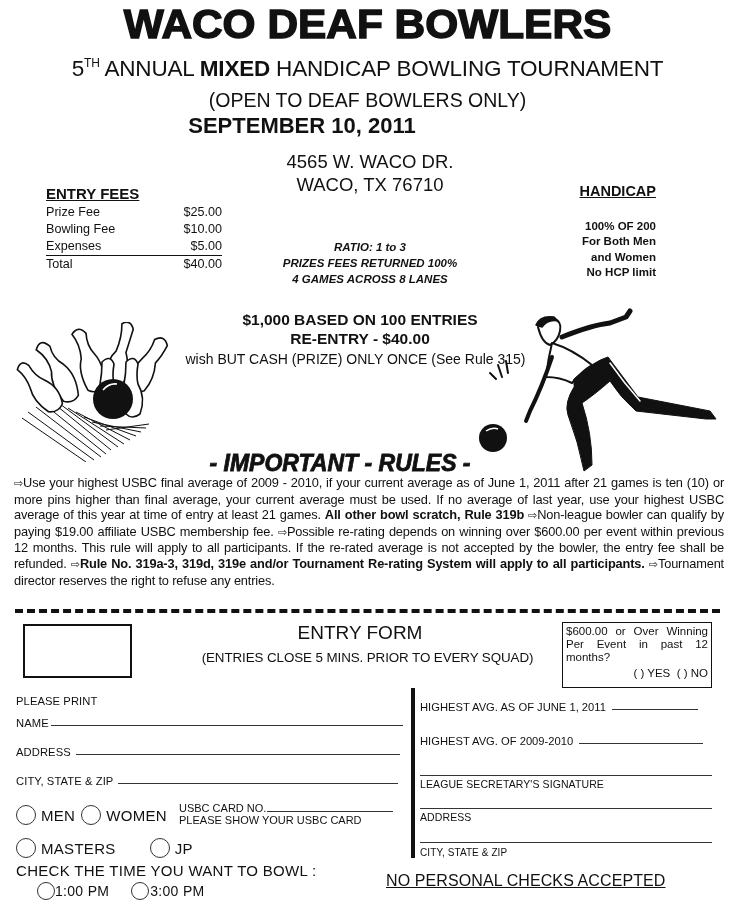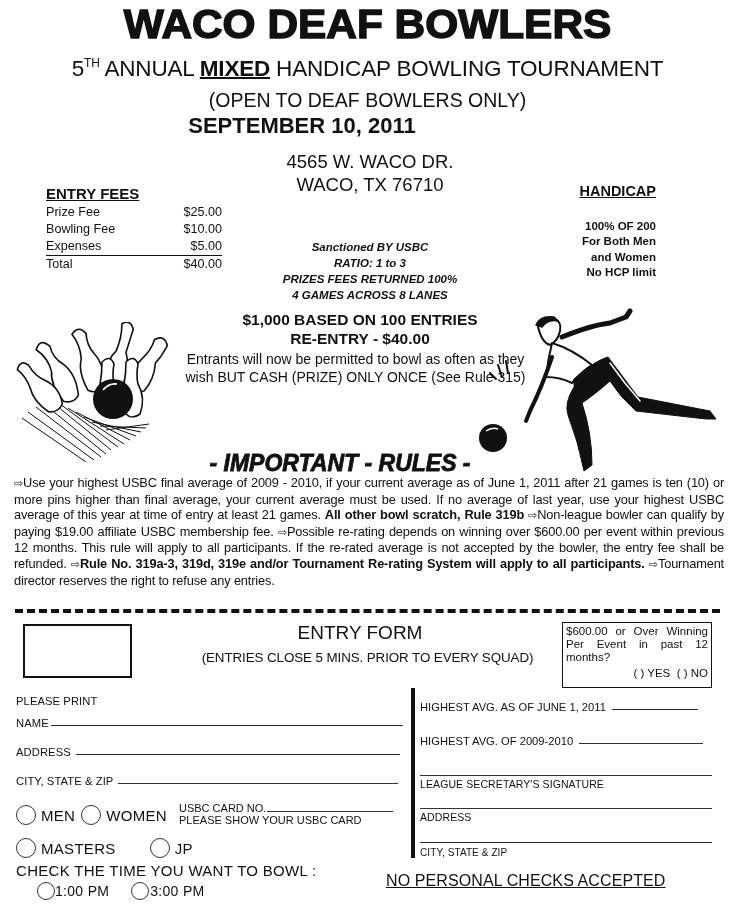--- a/index.html
+++ b/index.html
@@ -3,21 +3,21 @@
 <meta charset="utf-8">
 <style>
   * { box-sizing: border-box; margin: 0; padding: 0; }
   html, body { width: 735px; height: 907px; background: #ffffff; overflow: hidden; }
   body { position: relative; font-family: "Liberation Sans", sans-serif; color: #111; }
   .abs { position: absolute; }
 
   .title { left: 0; top: 2px; width: 735px; text-align: center; font-family: "Liberation Sans", sans-serif; font-weight: 900; font-size: 40px; letter-spacing: 0px; transform: scaleX(1.06); transform-origin: center; -webkit-text-stroke: 1.4px #111; }
   .subtitle { left: 0; top: 56px; width: 735px; text-align: center; font-size: 22.5px; letter-spacing: -0.2px; }
   .subtitle sup { font-size: 12px; vertical-align: 9px; }
-  .subtitle b { text-decoration: underline; text-decoration-thickness: 2px; }
+  .subtitle b { text-decoration-thickness: 2px; }
   .open { left: 0; top: 89px; width: 735px; text-align: center; font-size: 19.5px; }
   .date { left: 0; top: 113px; width: 604px; text-align: center; font-size: 22px; font-weight: bold; }
 
   .venue { left: 220px; top: 150px; width: 300px; text-align: center; font-size: 18.5px; line-height: 23px; }
 
   .fees { left: 46px; top: 185px; width: 176px; font-size: 12.6px; }
   .fees .h { font-weight: bold; font-size: 15px; text-decoration: underline; margin-bottom: 2px; }
   .fees .row { display: flex; justify-content: space-between; height: 17px; line-height: 17px; }
   .fees .row.total { border-top: 1.4px solid #111; }
 
@@ -99,21 +99,20 @@
       <span>Expenses</span>
       <span>$5.00</span>
     </div>
   <div class="row total">
       <span>Total</span>
       <span>$40.00</span>
     </div>
 </div>
 
 <div class="abs sanction">
-  <div>Sanctioned BY USBC</div>
   <div>RATIO: 1 to 3</div>
   <div>PRIZES FEES RETURNED 100%</div>
   <div>4 GAMES ACROSS 8 LANES</div>
 </div>
 
 <div class="abs handicap">
   <div class="h">HANDICAP</div>
   <div>100% OF 200</div>
   <div>For Both Men</div>
   <div>and Women</div>
@@ -134,21 +133,20 @@
     <path d="M96 40 q8 -8 12 2 q-2 12 0 20 q8 14 2 30 q-8 6 -14 0 q-6 -16 -2 -30 q2 -10 2 -22z"></path>
     <path d="M120 40 q8 -8 12 2 q-2 12 0 20 q8 14 2 30 q-8 6 -14 0 q-6 -16 -2 -30 q2 -10 2 -22z"></path>
   </g>
   <circle cx="107" cy="77" r="20" fill="#111"></circle>
   <path d="M97 68 q6 -7 14 -6" stroke="#fff" stroke-width="1.5" fill="none"></path>
 </svg>
 
 <div class="abs prize1">$1,000 BASED ON 100 ENTRIES</div>
 <div class="abs prize2">RE-ENTRY - $40.00</div>
 <div class="abs reentry-note">
-  <div>Entrants will now be permitted to bowl as often as they</div>
   <div>wish BUT CASH (PRIZE) ONLY ONCE (See Rule 315)</div>
 </div>
 
 <svg class="abs bowler" viewBox="0 0 260 175">
   <g stroke="#111" stroke-linecap="round" stroke-linejoin="round">
 
     <path d="M68 22 q4 -10 16 -8 q8 2 6 12 q-2 10 -10 14 q-8 -2 -12 -18z" fill="#fff" stroke-width="2"></path>
     <path d="M66 20 q4 -10 18 -8 l4 4 q-10 -2 -16 6z" fill="#111" stroke-width="1.5"></path>
 
     <path d="M92 32 q30 -12 48 -14 l16 -6 l4 -6" fill="none" stroke-width="5"></path>

